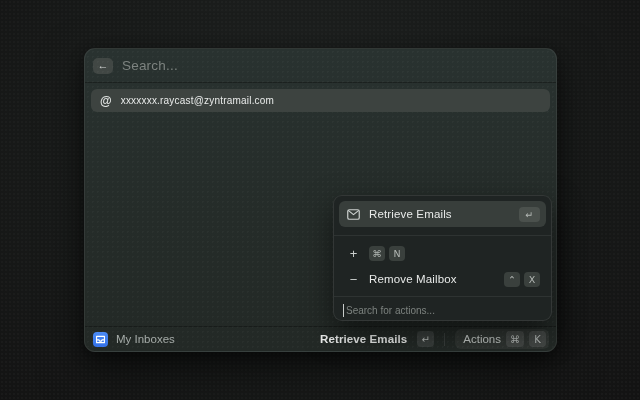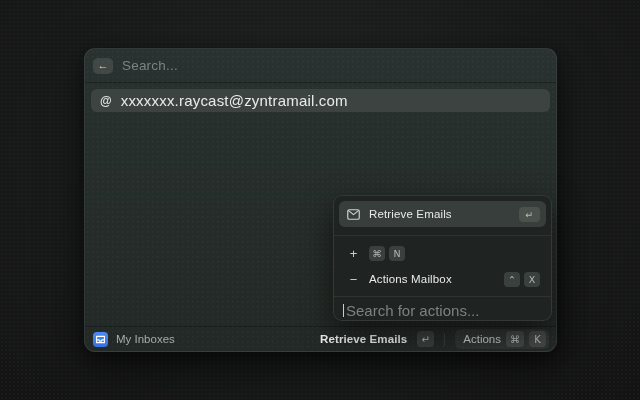--- a/index.html
+++ b/index.html
@@ -49,21 +49,21 @@
 
   
   .list-area { flex: 1; padding: 6px 6px 0 6px; position: relative; }
   .email-row {
     height: 23px; border-radius: 6px;
     background: #3d4340;
     display: flex; align-items: center; gap: 9px;
     padding: 0 9px;
   }
   .email-row .at-icon { color: #dfe2e0; font-size: 12px; font-weight: 700; }
-  .email-row .email-label { color: #e9ebea; font-size: 15px; letter-spacing: 0.2px; }
+  .email-row .email-label { color: #e9ebea; font-size: 10px; letter-spacing: 0.2px; }
 
   
   .footer {
     flex: 0 0 25px; height: 25px;
     border-top: 1px solid rgba(0,0,0,0.32);
     display: flex; align-items: center;
     padding: 0 7px 0 8px;
     gap: 8px;
   }
   .app-icon {
@@ -122,21 +122,21 @@
   }
   .panel-row.selected .panel-key { background: #4b514d; width: 21px; }
   .keys { display: flex; gap: 4px; }
   .panel-divider { height: 1px; background: rgba(255,255,255,0.07); margin: 4px -5px; flex: 0 0 1px; }
   .panel-search {
     height: 29px; display: flex; align-items: center; padding: 0 4px; position: relative;
   }
   .panel-search .caret { width: 1px; height: 13px; background: #c9cdcb; margin-right: 2px; }
   .panel-search input {
     background: transparent; border: none; outline: none;
-    color: #e8eae9; font-size: 15px; width: 100%;
+    color: #e8eae9; font-size: 10px; width: 100%;
     font-family: "Liberation Sans", sans-serif;
   }
   .panel-search input::placeholder { color: #7c827f; opacity: 1; }
 </style>
 </head>
 <body>
 
 <div class="noise"></div>
 
 <div class="window">
@@ -173,21 +173,21 @@
     <div class="panel-row item">
       <span class="row-icon">+</span>
       <span class="keys">
         <span class="panel-key">⌘</span>
         <span class="panel-key">N</span>
       </span>
     </div>
 
     <div class="panel-row item">
       <span class="row-icon">−</span>
-      <span class="row-label">Actions Mailbox</span>
+      <span class="row-label">Remove Mailbox</span>
       <span class="keys">
         <span class="panel-key">⌃</span>
         <span class="panel-key">X</span>
       </span>
     </div>
 
     <div class="panel-divider"></div>
 
     <div class="panel-search">
       <span class="caret"></span>

